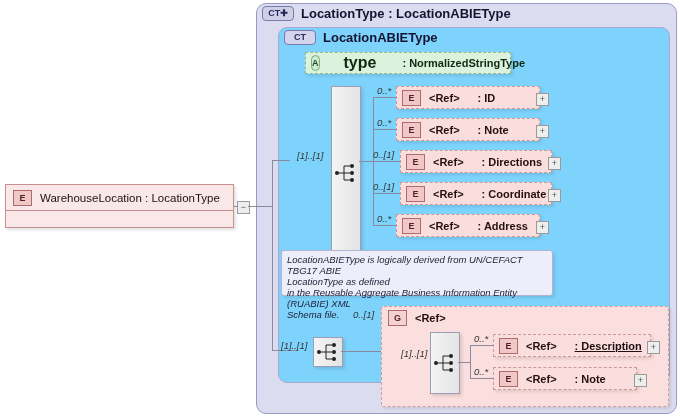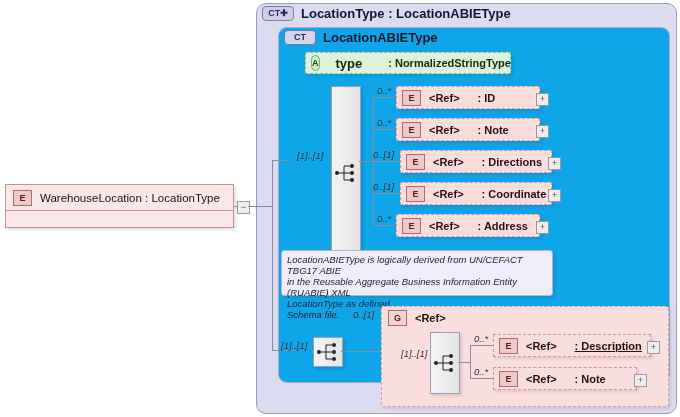--- a/index.html
+++ b/index.html
@@ -19,21 +19,21 @@
 
   
   .panel-ct-outer{
     left:256px;top:3px;width:421px;height:411px;
     background:#dcdcf0;
     border:1px solid #9a9ac4;
     border-radius:10px;
   }
   .panel-ct-inner{
     left:278px;top:27px;width:392px;height:356px;
-    background:#0ea5e9;
+    background:#7dd3fc;
     border:1px solid #a8a8d0;
     border-radius:9px;
   }
   .panel-hdr{
     display:flex;align-items:center;gap:7px;
     height:18px;padding-left:5px;
   }
   .badge{
     display:inline-flex;align-items:center;justify-content:center;
     height:13px;min-width:24px;padding:0 3px;
@@ -92,21 +92,21 @@
   .node-root .ttl{font-size:11.5px;font-weight:normal;color:#201010;white-space:nowrap;}
 
   
   .node-attr{
     left:305px;top:52px;width:206px;height:22px;
     background:#ddf2dd;
     border:1px dashed #8fb98f;
     display:flex;align-items:center;
     box-shadow:2px 2px 3px rgba(0,0,0,.10);
   }
-  .node-attr .nm{margin-left:16px;font-size:13px;font-weight:bold;color:#12280f;}
+  .node-attr .nm{margin-left:24px;font-size:16px;font-weight:bold;color:#12280f;}
   .node-attr .tp{margin-left:26px;font-size:11px;font-weight:bold;color:#12280f;white-space:nowrap;}
 
   
   .node-el{
     height:23px;
     background:#fadede;
     border:1px dashed #c99a9a;
     display:flex;align-items:center;
     box-shadow:2px 2px 3px rgba(0,0,0,.10);
   }
@@ -283,22 +283,22 @@
     <span class="e-badge" style="margin-left:5px;">E</span>
     <span class="ref">&lt;Ref&gt;</span>
     <span class="tp" style="margin-left:18px;">: Address</span>
   </div>
   <div class="exp-pos" style="left:536px;top:220px;">
     <span class="expander">+</span>
   </div>
 
   <div class="abs note">
     <div>LocationABIEType is logically derived from UN/CEFACT TBG17 ABIE</div>
+    <div>LocationType as defined</div>
     <div>in the Reusable Aggregate Business Information Entity (RUABIE) XML</div>
-    <div>LocationType as defined</div>
     <div>Schema file.</div>
   </div>
 
   <div class="card" style="left:281px;top:340px;">[1]..[1]</div>
   <div class="seq-box" style="left:313px;top:337px;width:28px;height:28px;">
     <svg class="seq-glyph" style="left:2px;top:4px;" width="24" height="20" viewBox="0 0 24 20">
       <circle cx="3" cy="10" r="2" fill="#222"></circle>
       <line x1="5" y1="10" x2="10" y2="10" stroke="#222" stroke-width="1"></line>
       <line x1="10" y1="3" x2="10" y2="17" stroke="#222" stroke-width="1"></line>
       <line x1="10" y1="3" x2="16" y2="3" stroke="#222" stroke-width="1"></line>

